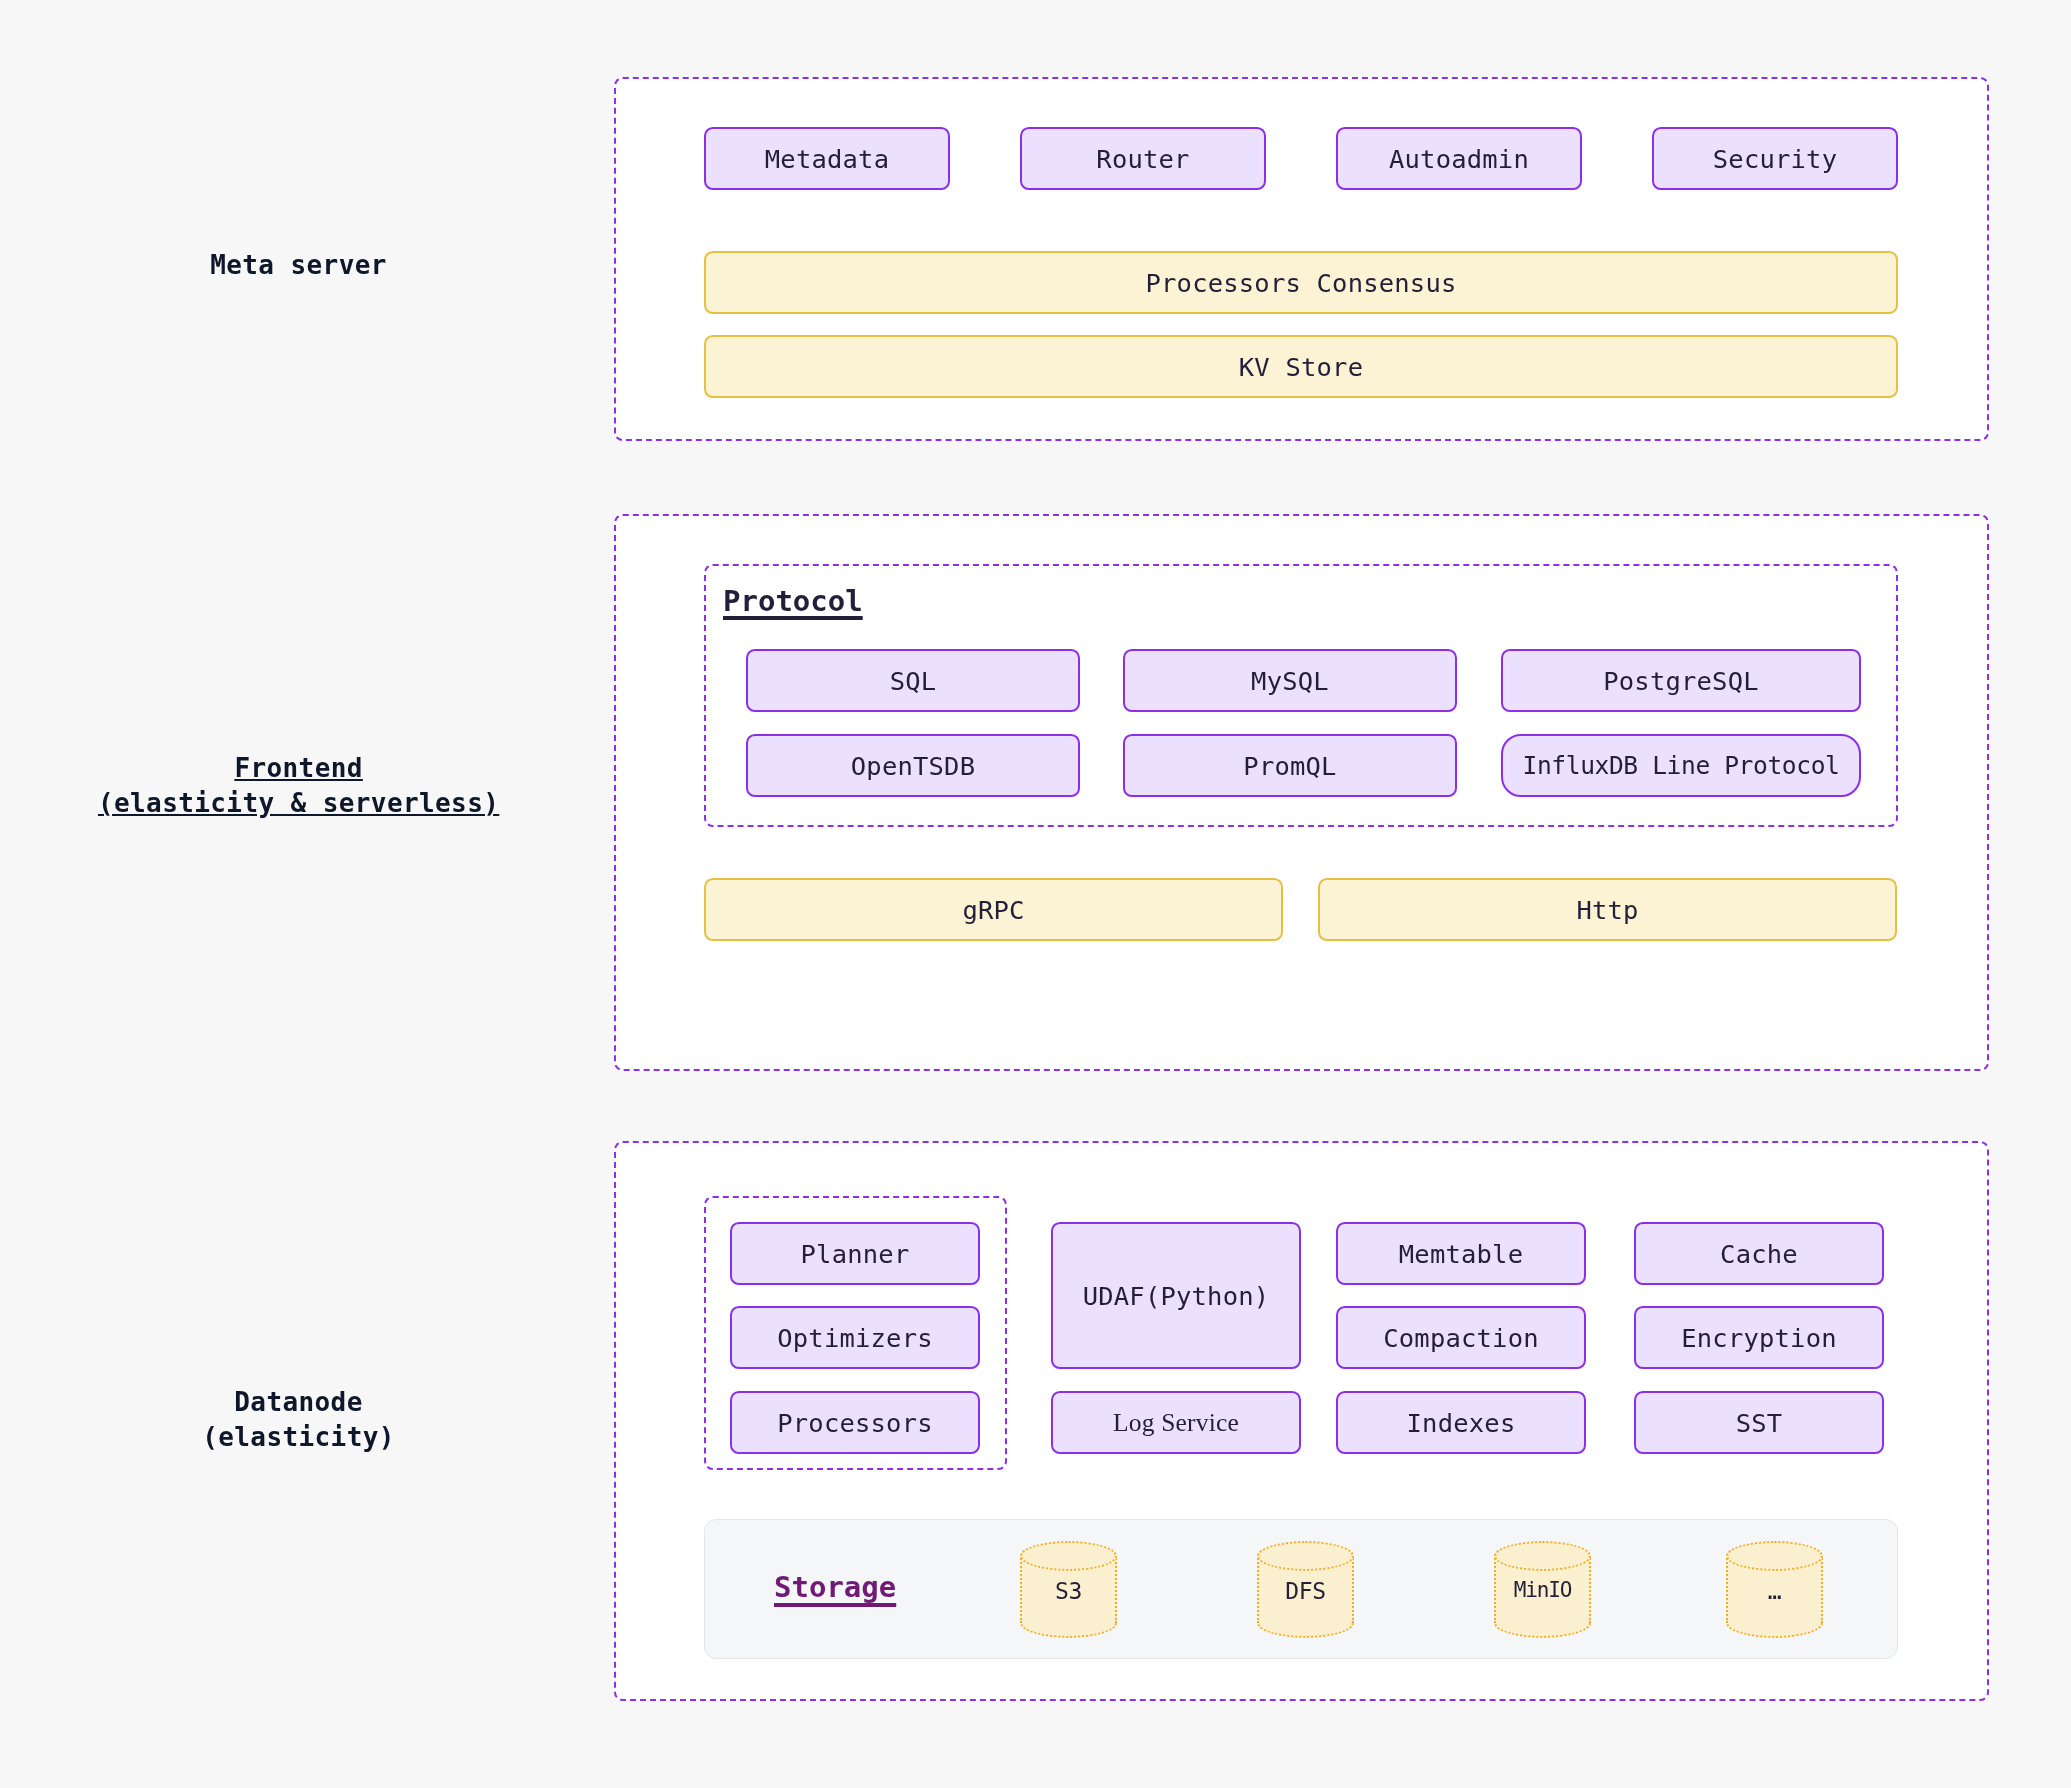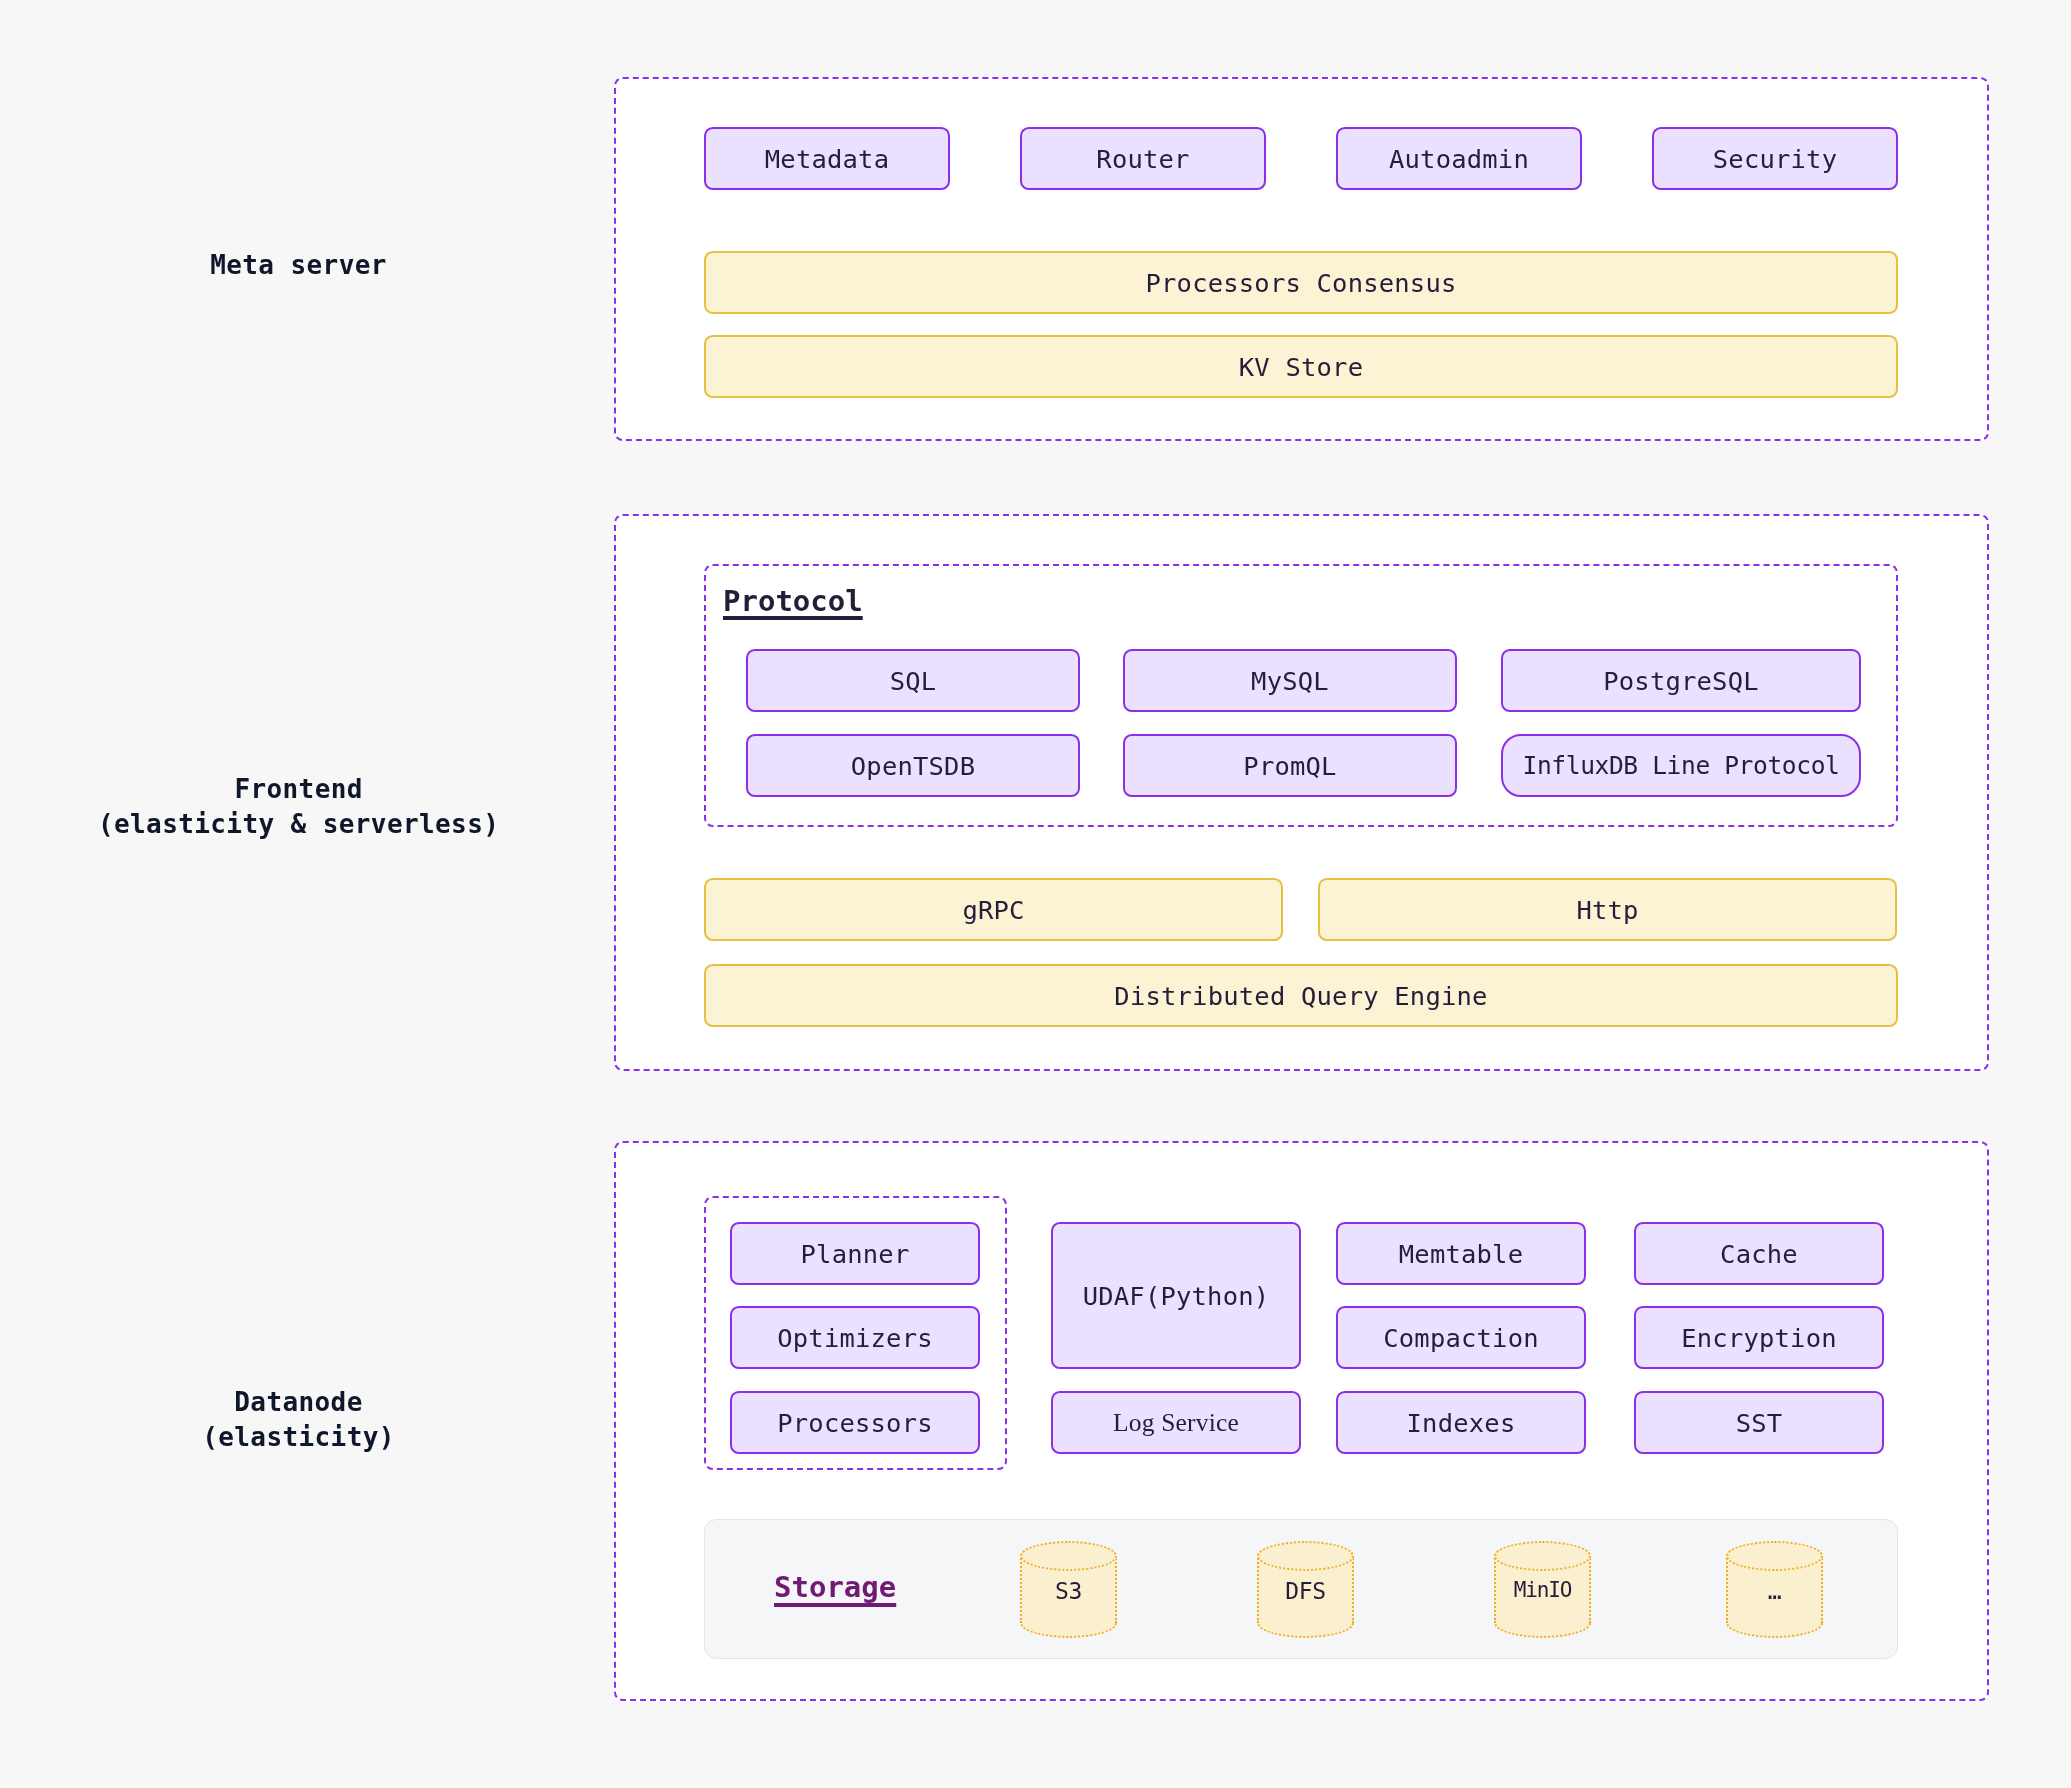--- a/index.html
+++ b/index.html
@@ -188,21 +188,21 @@
     </div>
 
     <div class="node yellow" style="left:88px; top:172px; width:1194px; height:63px;">
       <span>Processors Consensus</span>
     </div>
     <div class="node yellow" style="left:88px; top:256px; width:1194px; height:63px;">
       <span>KV Store</span>
     </div>
   </div>
 
-  <div class="side-label" style="left:17.6px; top:772px; width:562px;">Frontend
+  <div class="side-label" style="left:17.6px; top:751px; width:562px;text-decoration:underline;">Frontend
 (elasticity &amp; serverless)</div>
 
   <div class="zone" style="left:614px; top:514px; width:1375px; height:557px;">
 
     <div class="group" style="left:88px; top:48px; width:1194px; height:263px;"></div>
 
     <div class="group-title" style="left:107px; top:68px;">Protocol</div>
 
     <div class="node purple" style="left:130px; top:133px; width:334px; height:63px;">
       <span>SQL</span>
@@ -224,23 +224,20 @@
       <span>InfluxDB Line Protocol</span>
     </div>
 
     <div class="node yellow" style="left:88px; top:362px; width:579px; height:63px;">
       <span>gRPC</span>
     </div>
     <div class="node yellow" style="left:702px; top:362px; width:579px; height:63px;">
       <span>Http</span>
     </div>
 
-    <div class="node yellow" style="left:88px; top:448px; width:1194px; height:63px;">
-      <span>Distributed Query Engine</span>
-    </div>
   </div>
 
   <div class="side-label" style="left:35px; top:1385px; width:527px;">Datanode
 (elasticity)</div>
 
   <div class="zone" style="left:614px; top:1141px; width:1375px; height:560px;">
 
     <div class="group" style="left:88px; top:53px; width:303px; height:274px;"></div>
 
     <div class="node purple" style="left:114px; top:79px; width:250px; height:63px;">

